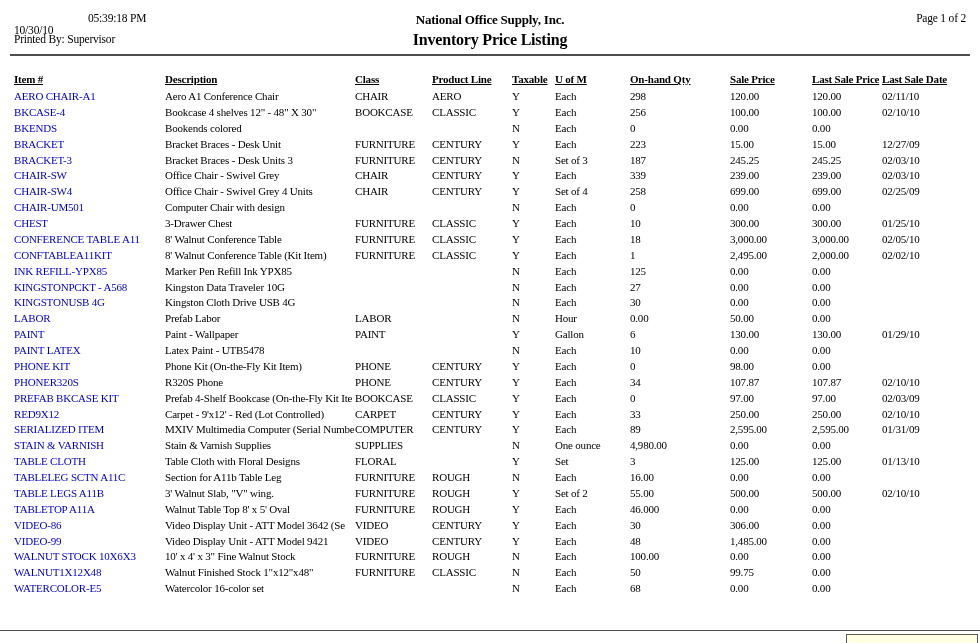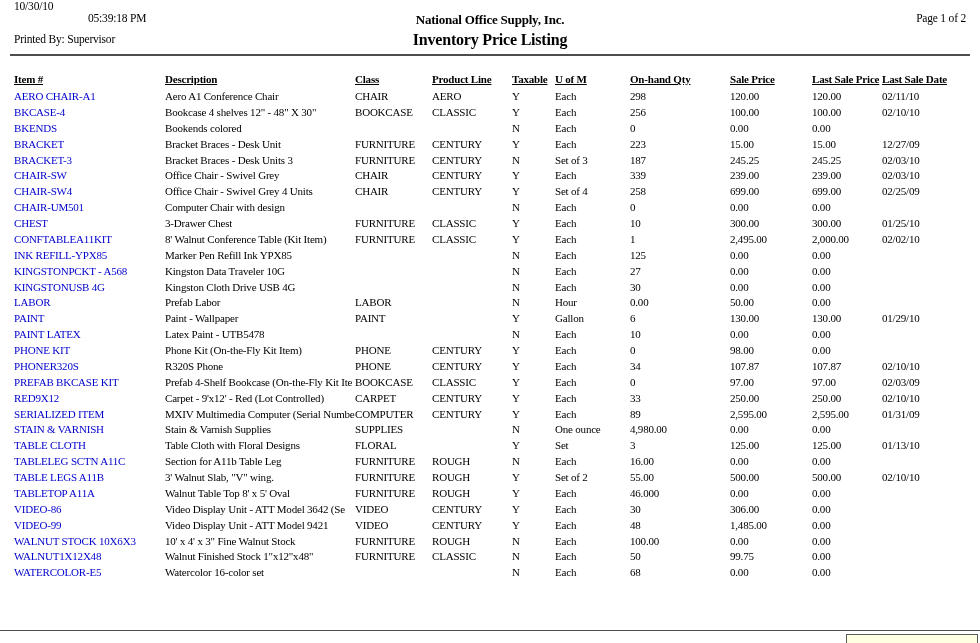--- a/index.html
+++ b/index.html
@@ -43,21 +43,21 @@
   .c-sale{width:82px;}
   .c-lastp{width:70px;}
   .c-lastd{width:84px;}
   th.num,td.num{text-align:right;}
   td.date,th.date{padding-left:11px;}
   td.item{font-weight:bold;color:#0000CC;cursor:pointer;}
 </style>
 </head>
 <body>
 
-<div class="abs meta" style="left:14px;top:0;">10/30/10</div>
+<div class="abs meta" style="left:14px;top:24px;">10/30/10</div>
 <div class="abs meta" style="left:88px;top:12px;">05:39:18 PM</div>
 <div class="abs center company">National Office Supply, Inc.</div>
 <div class="abs meta" style="right:14px;top:12px;margin-left:18px;">Page 1 of 2</div>
 <div class="abs meta" style="left:14px;top:33px;">Printed By: Supervisor</div>
 <div class="abs center title">Inventory Price Listing</div>
 <div class="divider"></div>
 
 <table class="report">
   <colgroup>
     <col class="c-item">
@@ -188,20 +188,32 @@
     <td>FURNITURE</td>
     <td>CLASSIC</td>
     <td>Y</td>
     <td>Each</td>
     <td class="num">10</td>
     <td class="num">300.00</td>
     <td class="num">300.00</td>
     <td class="date">01/25/10</td>
   </tr>
       <tr>
+    <td class="item">CONFERENCE TABLE A11</td>
+    <td>8' Walnut Conference Table</td>
+    <td>FURNITURE</td>
+    <td>CLASSIC</td>
+    <td>Y</td>
+    <td>Each</td>
+    <td class="num">18</td>
+    <td class="num">3,000.00</td>
+    <td class="num">3,000.00</td>
+    <td class="date">02/05/10</td>
+  </tr>
+      <tr>
     <td class="item">CONFTABLEA11KIT</td>
     <td>8' Walnut Conference Table (Kit Item)</td>
     <td>FURNITURE</td>
     <td>CLASSIC</td>
     <td>Y</td>
     <td>Each</td>
     <td class="num">1</td>
     <td class="num">2,495.00</td>
     <td class="num">2,000.00</td>
     <td class="date">02/02/10</td>

